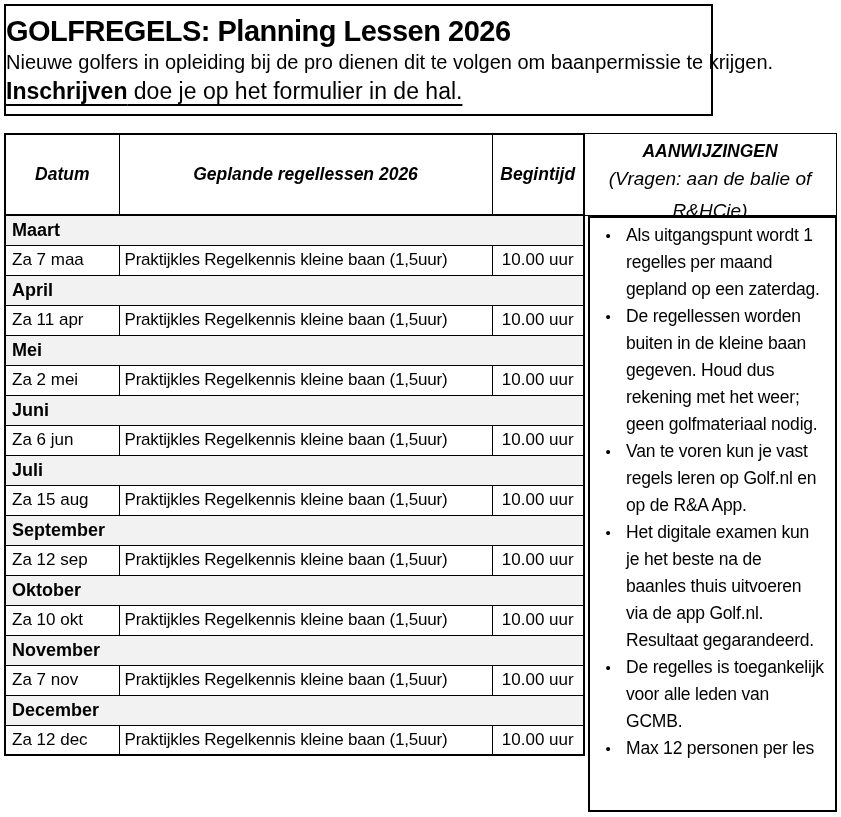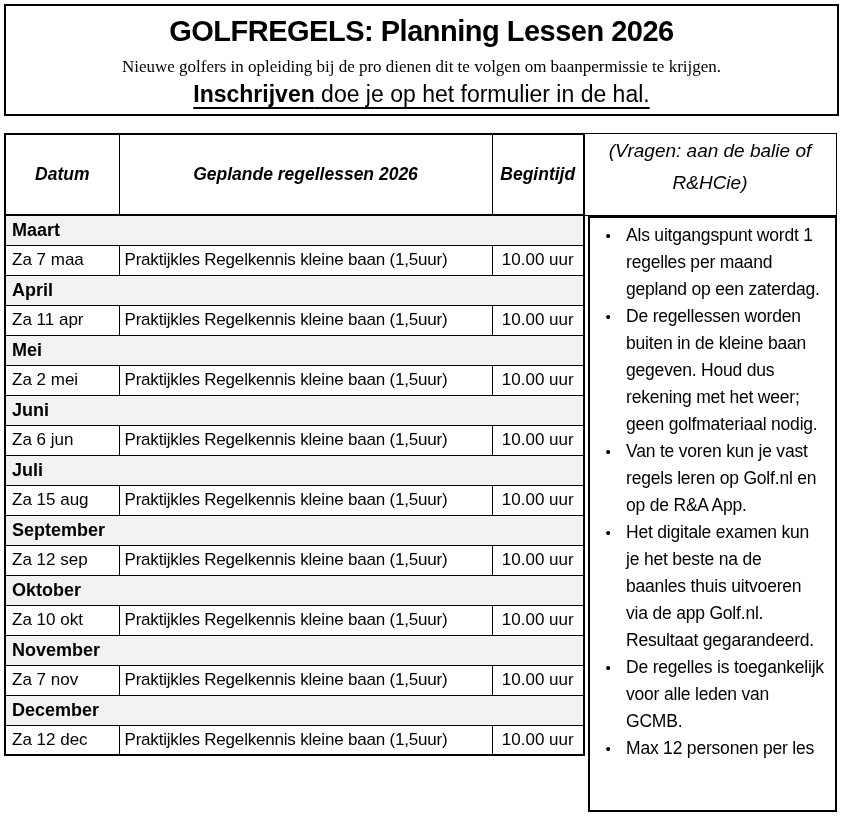--- a/index.html
+++ b/index.html
@@ -15,38 +15,37 @@
     height: 817px;
     background: #ffffff;
     overflow: hidden;
   }
 
   
   .top-box {
     position: absolute;
     left: 4px;
     top: 4px;
-    width: 835px;
+    width: 709px;
     height: 112px;
     border: 2px solid #000;
     box-sizing: border-box;
-    text-align: center;
+    text-align: left;
   }
   .doc-title {
     font-size: 29px;
     font-weight: bold;
     margin-top: 9px;
     letter-spacing: -0.5px;
     white-space: nowrap;
   }
   .doc-subtitle {
-    font-size: 17px;
-    margin-top: 9px;
-    white-space: nowrap;
-    font-family: Liberation Serif, serif;
+    font-size: 20px;
+    margin-top: 3px;
+    white-space: nowrap;
   }
   .signup-line {
     display: inline-block;
     font-size: 23px;
     margin-top: 4px;
     text-decoration: underline;
     text-decoration-thickness: 2px;
     text-underline-offset: 5px;
     white-space: nowrap;
   }
@@ -277,20 +276,21 @@
           <tr>
             <td class="date">Za 12 dec</td>
             <td class="lesson">Praktijkles Regelkennis kleine baan (1,5uur)</td>
             <td class="time">10.00 uur</td>
           </tr>
         </tbody>
     </table>
 
     <div class="right-col">
       <div class="aanw-header">
+        <div class="aanw-title">AANWIJZINGEN</div>
         <div class="aanw-sub">(Vragen: aan de balie of R&amp;HCie)</div>
       </div>
       <div class="aanw-box">
         <ul id="bullet-list">
             <li>
               <span class="bullet-glyph">•</span>
               <span class="bullet-text">Als uitgangspunt wordt 1 regelles per maand gepland op een zaterdag.</span>
             </li>
             <li>
               <span class="bullet-glyph">•</span>

